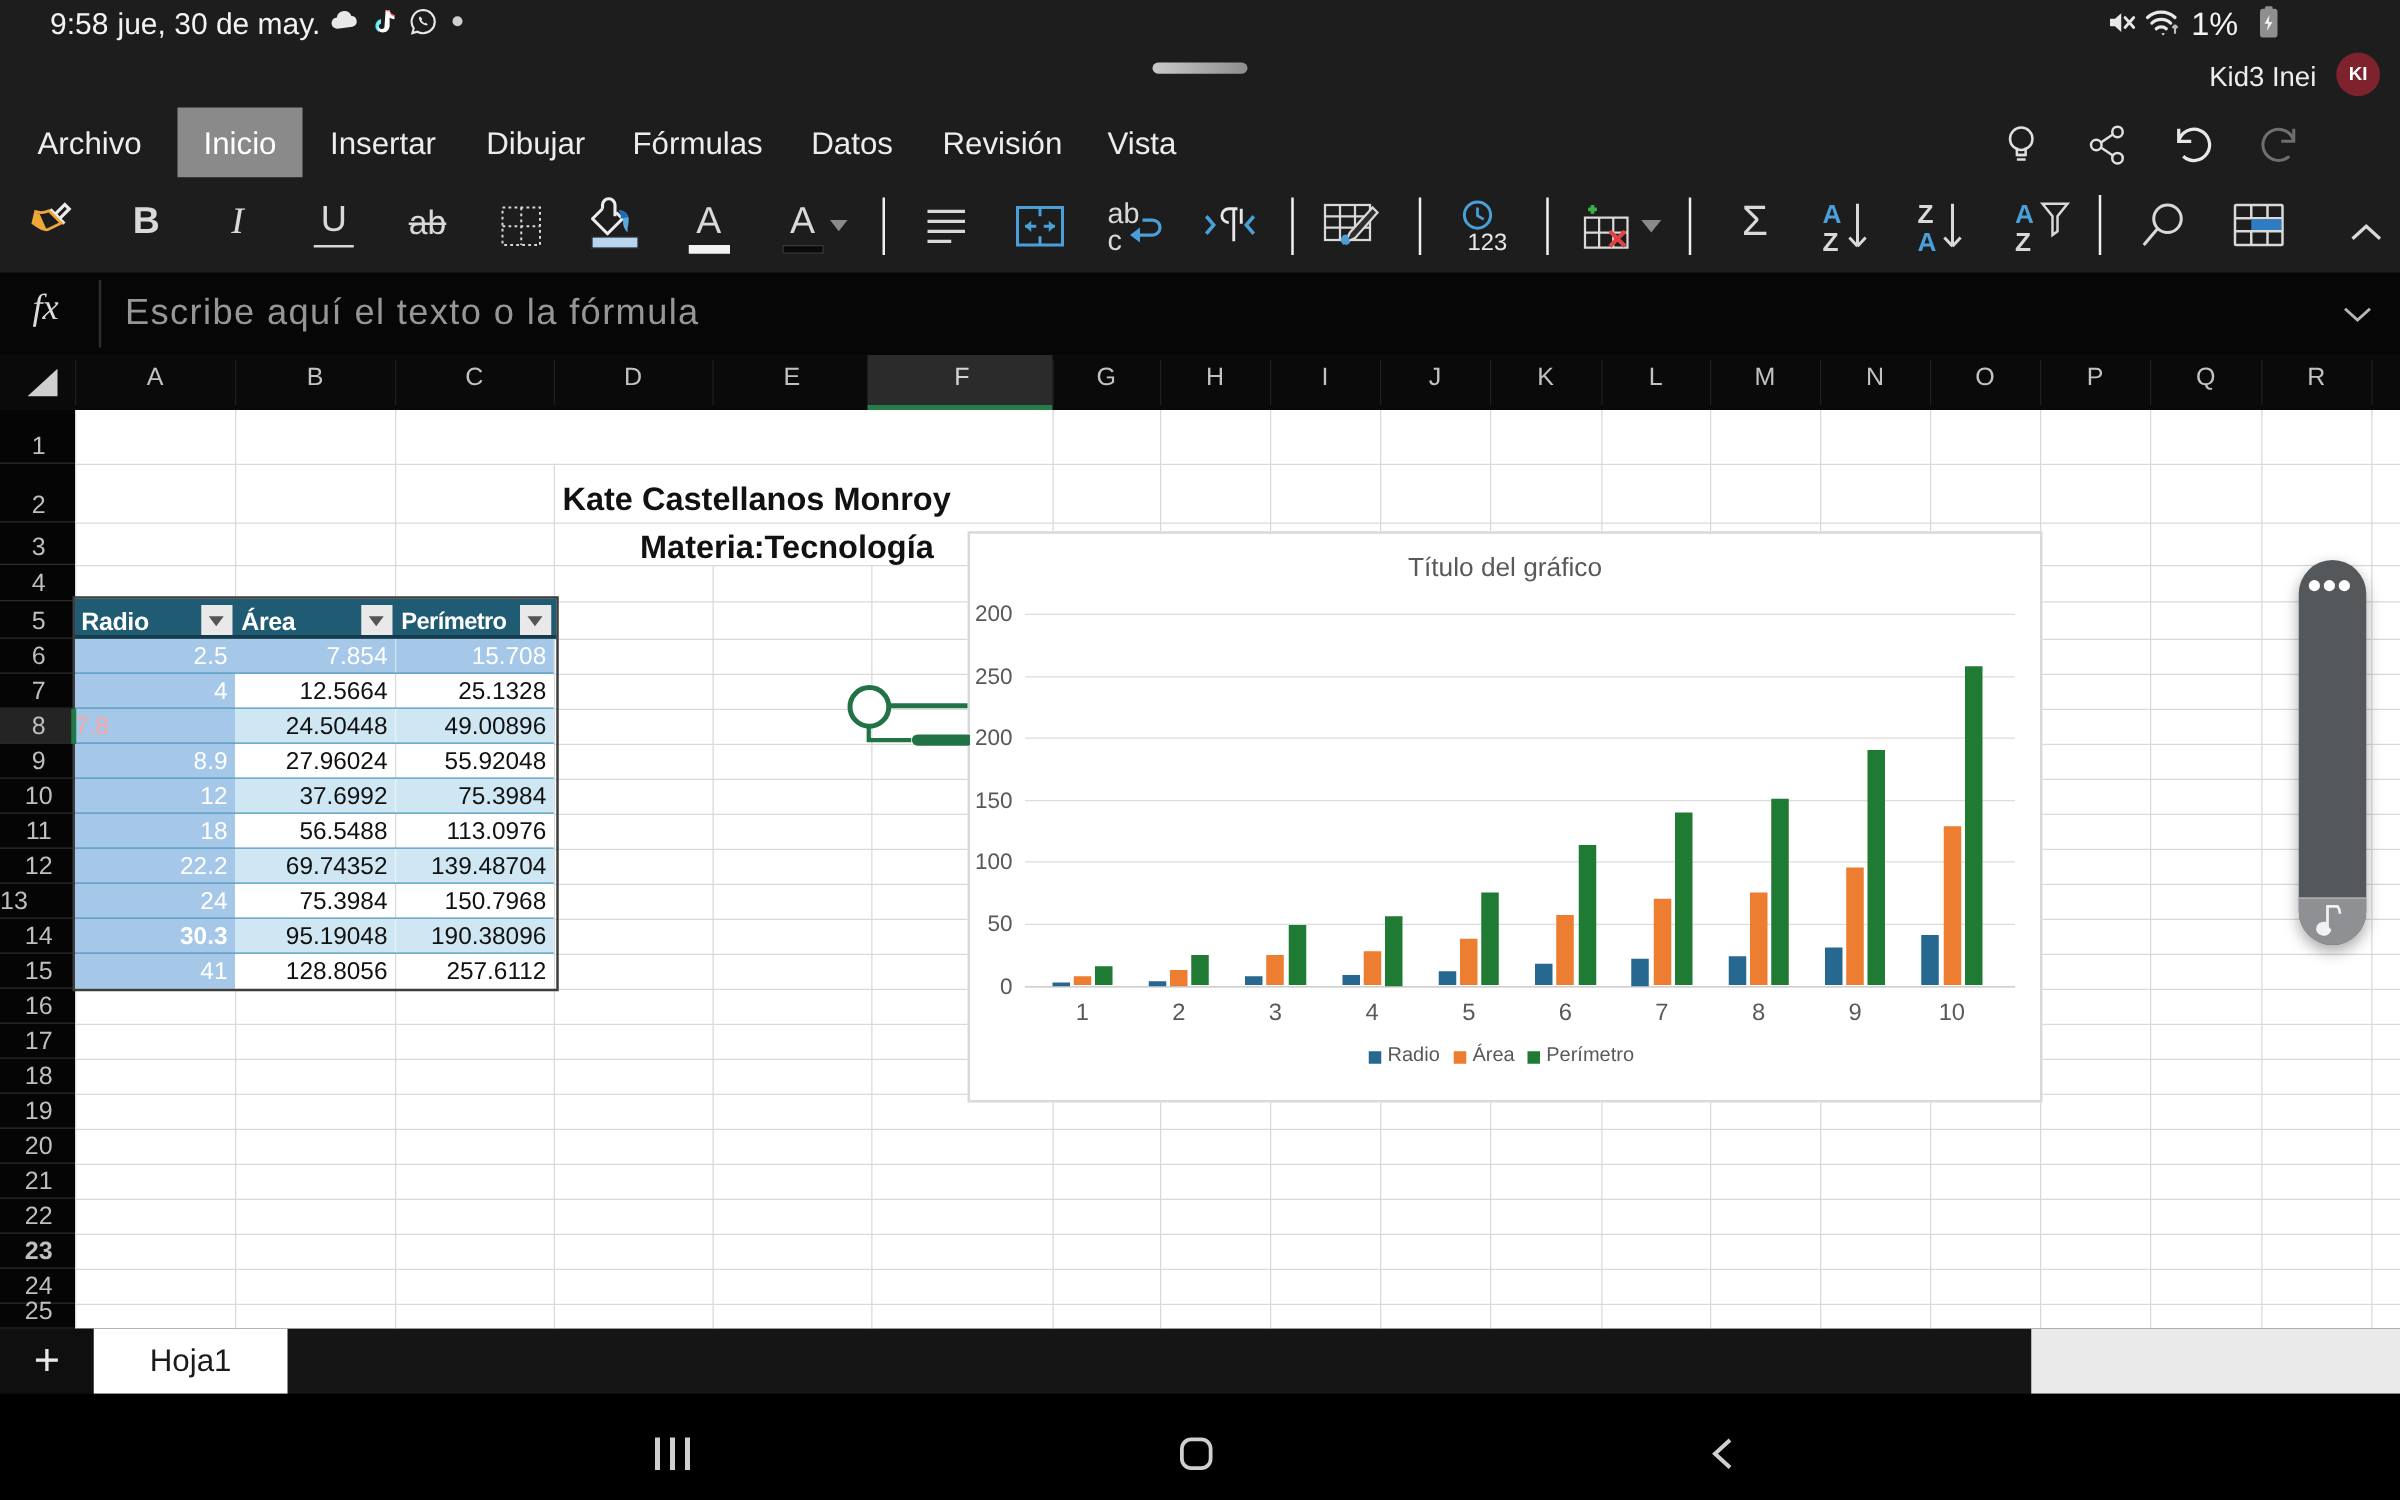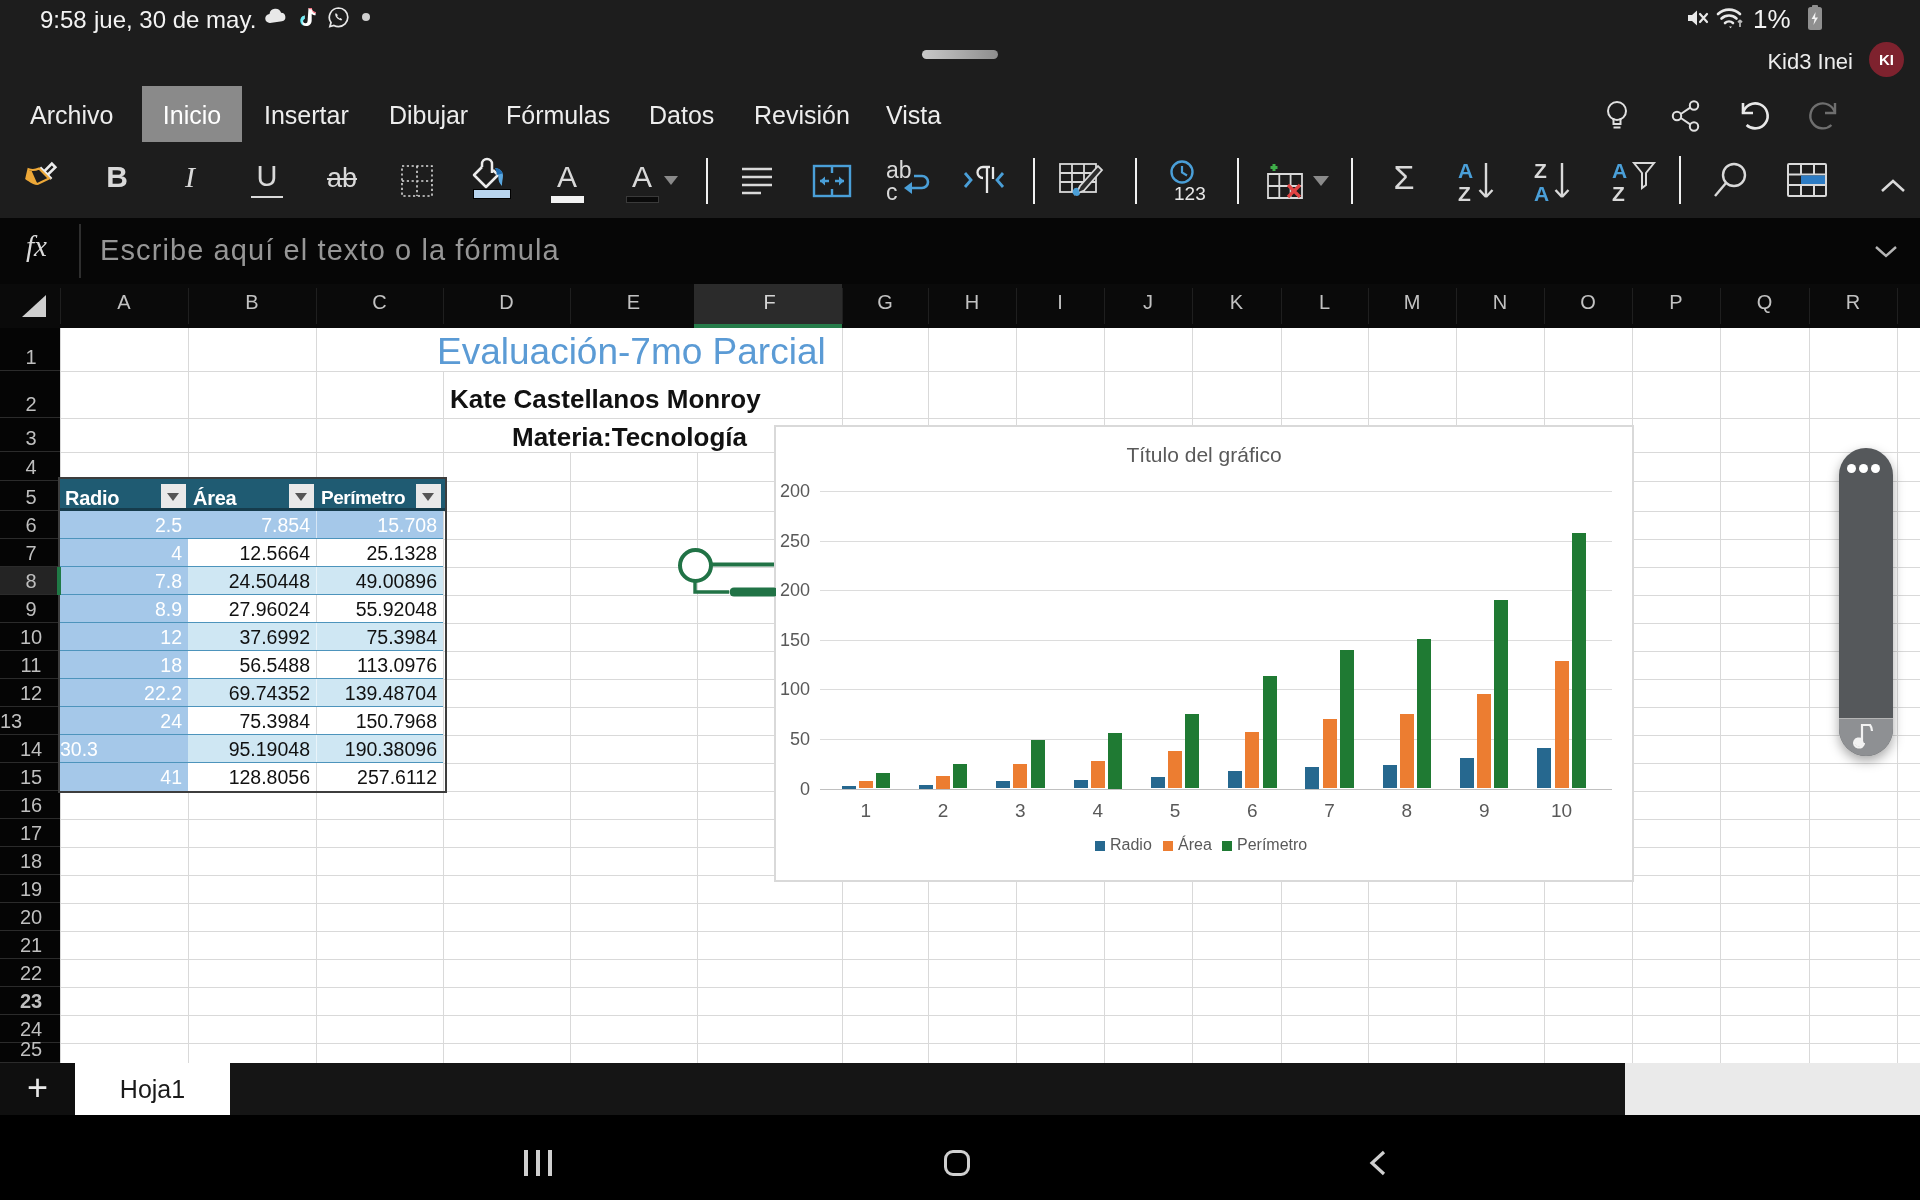--- a/index.html
+++ b/index.html
@@ -324,21 +324,20 @@
 <div class="abs" style="left:0;top:934px;width:62px;text-align:center;font-size:20px;color:#bfbfbf;">21</div>
 <div class="abs" style="left:0;top:958px;width:60px;height:1.2px;background:#2b2b2b;"></div>
 <div class="abs" style="left:0;top:962px;width:62px;text-align:center;font-size:20px;color:#bfbfbf;">22</div>
 <div class="abs" style="left:0;top:986px;width:60px;height:1.2px;background:#2b2b2b;"></div>
 <div class="abs" style="left:0;top:990px;width:62px;text-align:center;font-size:20px;color:#bfbfbf;font-weight:bold;">23</div>
 <div class="abs" style="left:0;top:1014px;width:60px;height:1.2px;background:#2b2b2b;"></div>
 <div class="abs" style="left:0;top:1018px;width:62px;text-align:center;font-size:20px;color:#bfbfbf;">24</div>
 <div class="abs" style="left:0;top:1042px;width:60px;height:1.2px;background:#2b2b2b;"></div>
 <div class="abs" style="left:0;top:1038px;width:62px;text-align:center;font-size:20px;color:#bfbfbf;">25</div>
 <div class="abs" style="left:0;top:1062px;width:60px;height:1.2px;background:#2b2b2b;"></div>
-<div class="abs" style="left:437px;top:331px;font-size:37px;color:#5b9bd5;">Evaluación-7mo Parcial</div>
 <div class="abs" style="left:450px;top:384px;font-size:26px;font-weight:bold;color:#111;">Kate Castellanos Monroy</div>
 <div class="abs" style="left:512px;top:422px;font-size:26px;font-weight:bold;color:#111;">Materia:Tecnología</div>
 <div class="abs" style="left:60px;top:479px;width:385px;height:32px;background:#1f5b72;"></div>
 <div class="abs" style="left:65px;top:487px;font-size:20px;font-weight:bold;letter-spacing:-0.3px;color:#fff;">Radio</div>
 <div class="abs" style="left:193px;top:487px;font-size:20px;font-weight:bold;letter-spacing:-0.3px;color:#fff;">Área</div>
 <div class="abs" style="left:321px;top:487px;font-size:19px;font-weight:bold;letter-spacing:-0.5px;color:#fff;">Perímetro</div>
 <div class="abs" style="left:161px;top:484px;width:25px;height:24px;background:#e9e9e9;"></div>
 <div class="abs" style="left:167px;top:493px;width:0;height:0;border-left:6.5px solid transparent;border-right:6.5px solid transparent;border-top:8px solid #555;"></div>
 <div class="abs" style="left:289px;top:484px;width:25px;height:24px;background:#e9e9e9;"></div>
 <div class="abs" style="left:295px;top:493px;width:0;height:0;border-left:6.5px solid transparent;border-right:6.5px solid transparent;border-top:8px solid #555;"></div>
@@ -351,21 +350,21 @@
 <div class="abs" style="left:316px;top:511px;width:121px;height:28px;line-height:28px;text-align:right;font-size:19.5px;color:#fff;">15.708</div>
 <div class="abs" style="left:316px;top:511px;width:1px;height:28px;background:rgba(255,255,255,0.55);"></div>
 <div class="abs" style="left:60px;top:539px;width:128px;height:28px;background:#a5c8e9;"></div>
 <div class="abs" style="left:188px;top:539px;width:255px;height:28px;background:#ffffff;"></div>
 <div class="abs" style="left:60px;top:539px;width:122px;height:28px;line-height:28px;text-align:right;font-size:19.5px;color:#fff;">4</div>
 <div class="abs" style="left:188px;top:539px;width:122px;height:28px;line-height:28px;text-align:right;font-size:19.5px;color:#111;">12.5664</div>
 <div class="abs" style="left:316px;top:539px;width:121px;height:28px;line-height:28px;text-align:right;font-size:19.5px;color:#111;">25.1328</div>
 <div class="abs" style="left:316px;top:539px;width:1px;height:28px;background:#d9d9d9;"></div>
 <div class="abs" style="left:60px;top:567px;width:128px;height:28px;background:#a5c8e9;"></div>
 <div class="abs" style="left:188px;top:567px;width:255px;height:28px;background:#cfe7f3;"></div>
-<div class="abs" style="left:60px;top:567px;width:122px;height:28px;line-height:28px;text-align:right;font-size:19.5px;color:#ffffff;">7.8</div>
+<div class="abs" style="left:60px;top:567px;width:122px;height:28px;line-height:28px;text-align:left;font-size:19.5px;color:#fca5a5;">7.8</div>
 <div class="abs" style="left:188px;top:567px;width:122px;height:28px;line-height:28px;text-align:right;font-size:19.5px;color:#111;">24.50448</div>
 <div class="abs" style="left:316px;top:567px;width:121px;height:28px;line-height:28px;text-align:right;font-size:19.5px;color:#111;">49.00896</div>
 <div class="abs" style="left:316px;top:567px;width:1px;height:28px;background:rgba(255,255,255,0.55);"></div>
 <div class="abs" style="left:60px;top:595px;width:128px;height:28px;background:#a5c8e9;"></div>
 <div class="abs" style="left:188px;top:595px;width:255px;height:28px;background:#ffffff;"></div>
 <div class="abs" style="left:60px;top:595px;width:122px;height:28px;line-height:28px;text-align:right;font-size:19.5px;color:#fff;">8.9</div>
 <div class="abs" style="left:188px;top:595px;width:122px;height:28px;line-height:28px;text-align:right;font-size:19.5px;color:#111;">27.96024</div>
 <div class="abs" style="left:316px;top:595px;width:121px;height:28px;line-height:28px;text-align:right;font-size:19.5px;color:#111;">55.92048</div>
 <div class="abs" style="left:316px;top:595px;width:1px;height:28px;background:#d9d9d9;"></div>
 <div class="abs" style="left:60px;top:623px;width:128px;height:28px;background:#a5c8e9;"></div>
@@ -387,21 +386,21 @@
 <div class="abs" style="left:316px;top:679px;width:121px;height:28px;line-height:28px;text-align:right;font-size:19.5px;color:#111;">139.48704</div>
 <div class="abs" style="left:316px;top:679px;width:1px;height:28px;background:rgba(255,255,255,0.55);"></div>
 <div class="abs" style="left:60px;top:707px;width:128px;height:28px;background:#a5c8e9;"></div>
 <div class="abs" style="left:188px;top:707px;width:255px;height:28px;background:#ffffff;"></div>
 <div class="abs" style="left:60px;top:707px;width:122px;height:28px;line-height:28px;text-align:right;font-size:19.5px;color:#fff;">24</div>
 <div class="abs" style="left:188px;top:707px;width:122px;height:28px;line-height:28px;text-align:right;font-size:19.5px;color:#111;">75.3984</div>
 <div class="abs" style="left:316px;top:707px;width:121px;height:28px;line-height:28px;text-align:right;font-size:19.5px;color:#111;">150.7968</div>
 <div class="abs" style="left:316px;top:707px;width:1px;height:28px;background:#d9d9d9;"></div>
 <div class="abs" style="left:60px;top:735px;width:128px;height:28px;background:#a5c8e9;"></div>
 <div class="abs" style="left:188px;top:735px;width:255px;height:28px;background:#cfe7f3;"></div>
-<div class="abs" style="left:60px;top:735px;width:122px;height:28px;line-height:28px;text-align:left;font-size:19.5px;color:#fff;">30.3</div>
+<div class="abs" style="left:60px;top:735px;width:122px;height:28px;line-height:28px;text-align:right;font-size:19.5px;color:#fff;font-weight:bold;">30.3</div>
 <div class="abs" style="left:188px;top:735px;width:122px;height:28px;line-height:28px;text-align:right;font-size:19.5px;color:#111;">95.19048</div>
 <div class="abs" style="left:316px;top:735px;width:121px;height:28px;line-height:28px;text-align:right;font-size:19.5px;color:#111;">190.38096</div>
 <div class="abs" style="left:316px;top:735px;width:1px;height:28px;background:rgba(255,255,255,0.55);"></div>
 <div class="abs" style="left:60px;top:763px;width:128px;height:28px;background:#a5c8e9;"></div>
 <div class="abs" style="left:188px;top:763px;width:255px;height:28px;background:#ffffff;"></div>
 <div class="abs" style="left:60px;top:763px;width:122px;height:28px;line-height:28px;text-align:right;font-size:19.5px;color:#fff;">41</div>
 <div class="abs" style="left:188px;top:763px;width:122px;height:28px;line-height:28px;text-align:right;font-size:19.5px;color:#111;">128.8056</div>
 <div class="abs" style="left:316px;top:763px;width:121px;height:28px;line-height:28px;text-align:right;font-size:19.5px;color:#111;">257.6112</div>
 <div class="abs" style="left:316px;top:763px;width:1px;height:28px;background:#d9d9d9;"></div>
 <div class="abs" style="left:60px;top:537.6px;width:383px;height:1.6px;background:#4d94bc;"></div>

